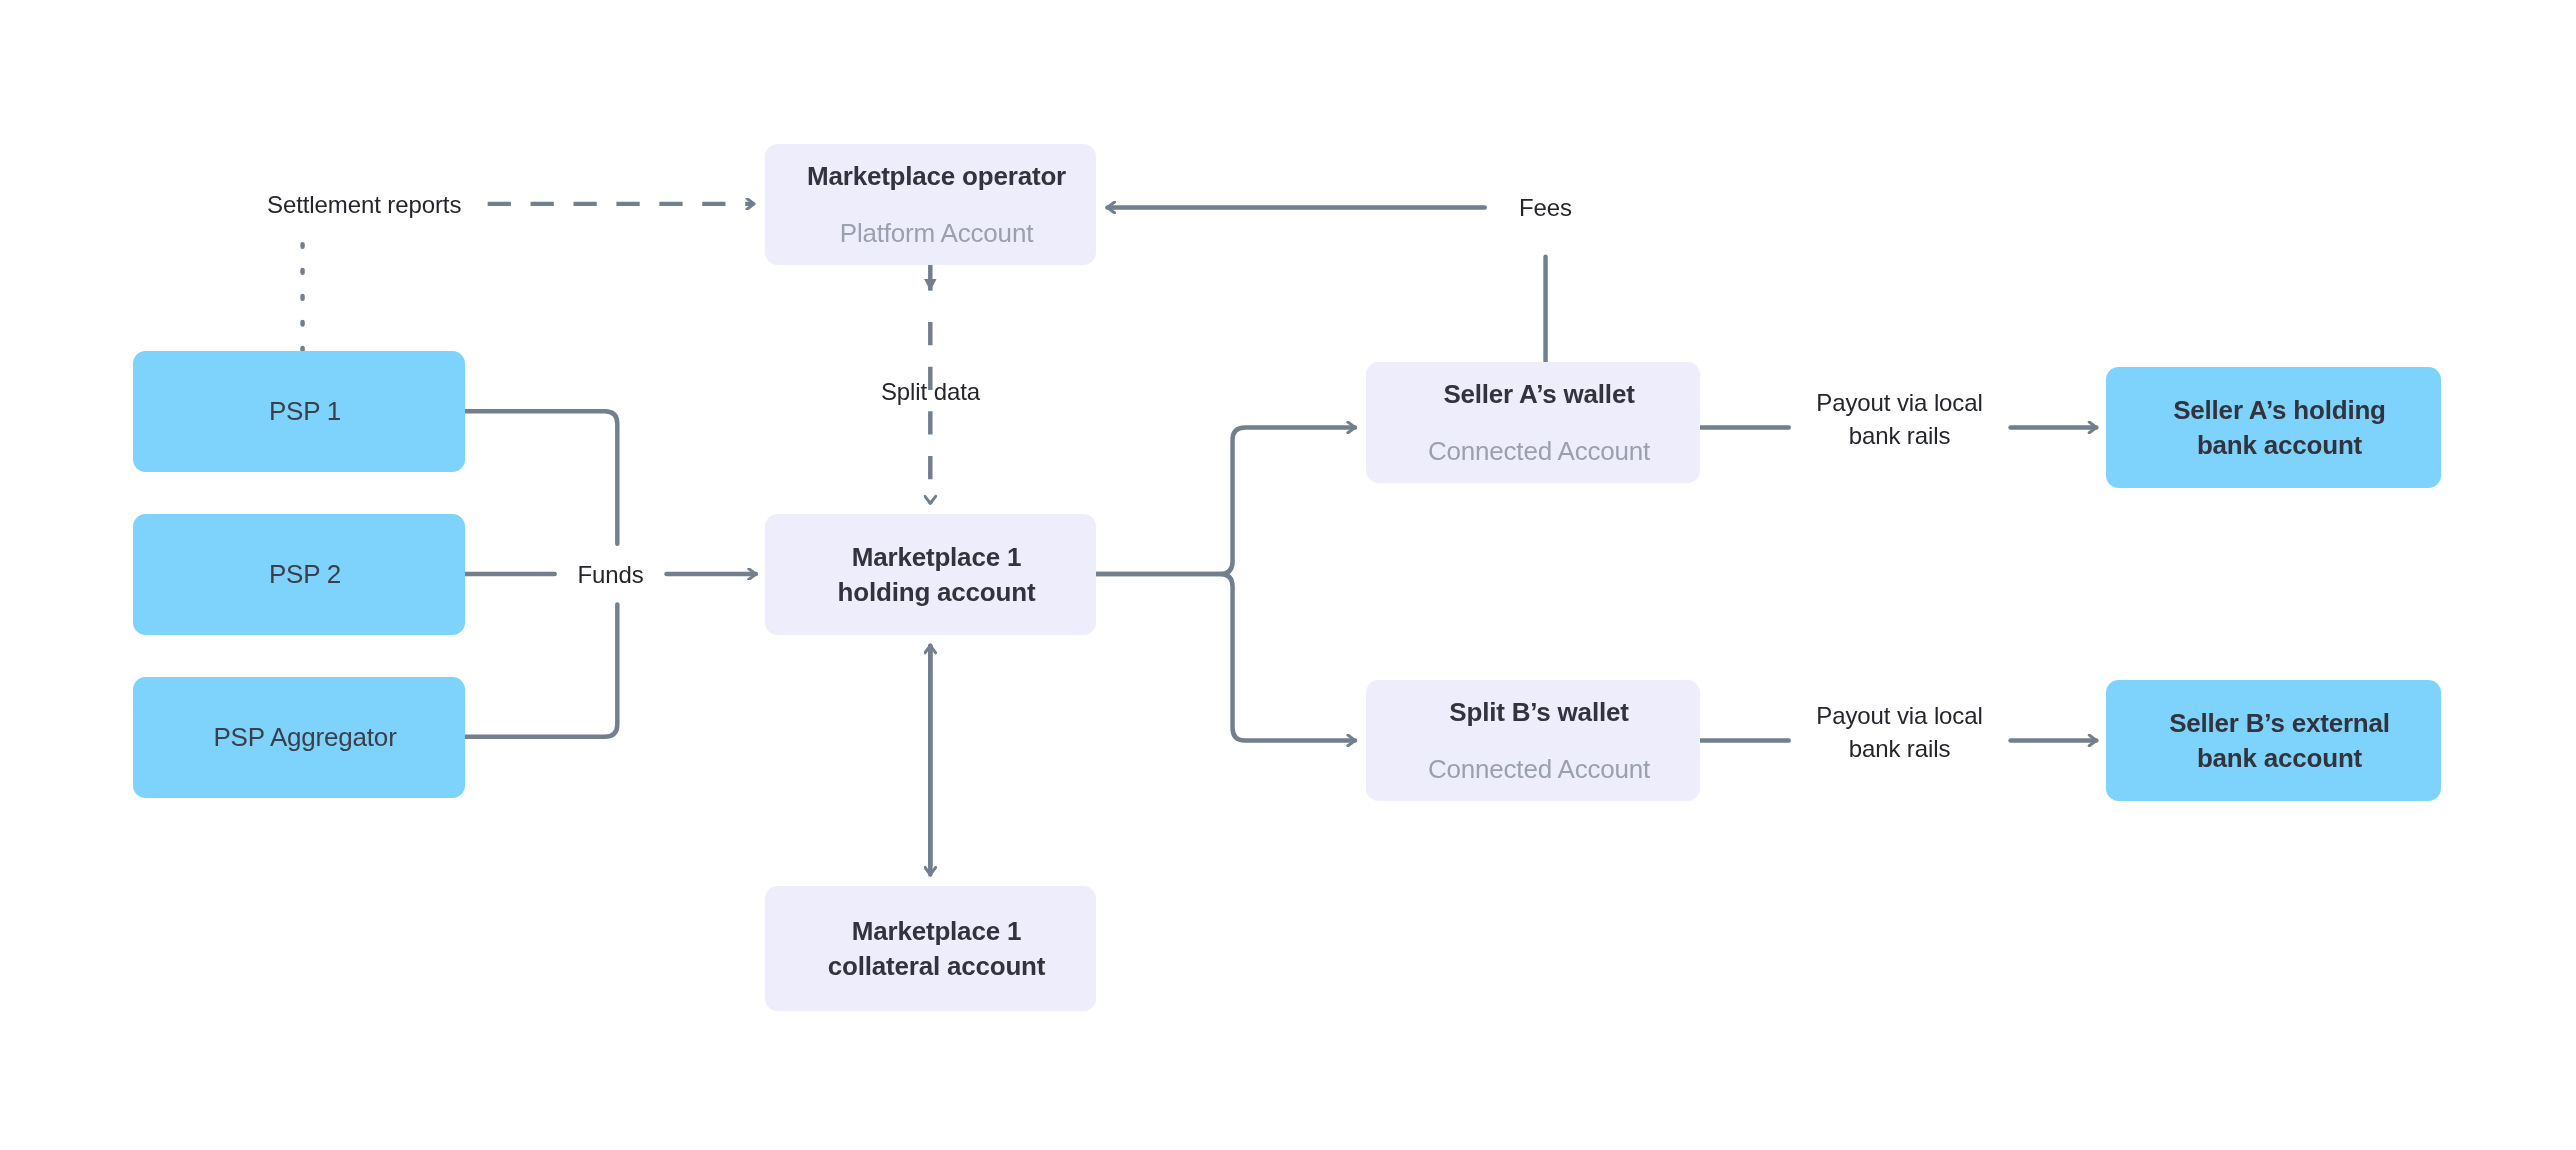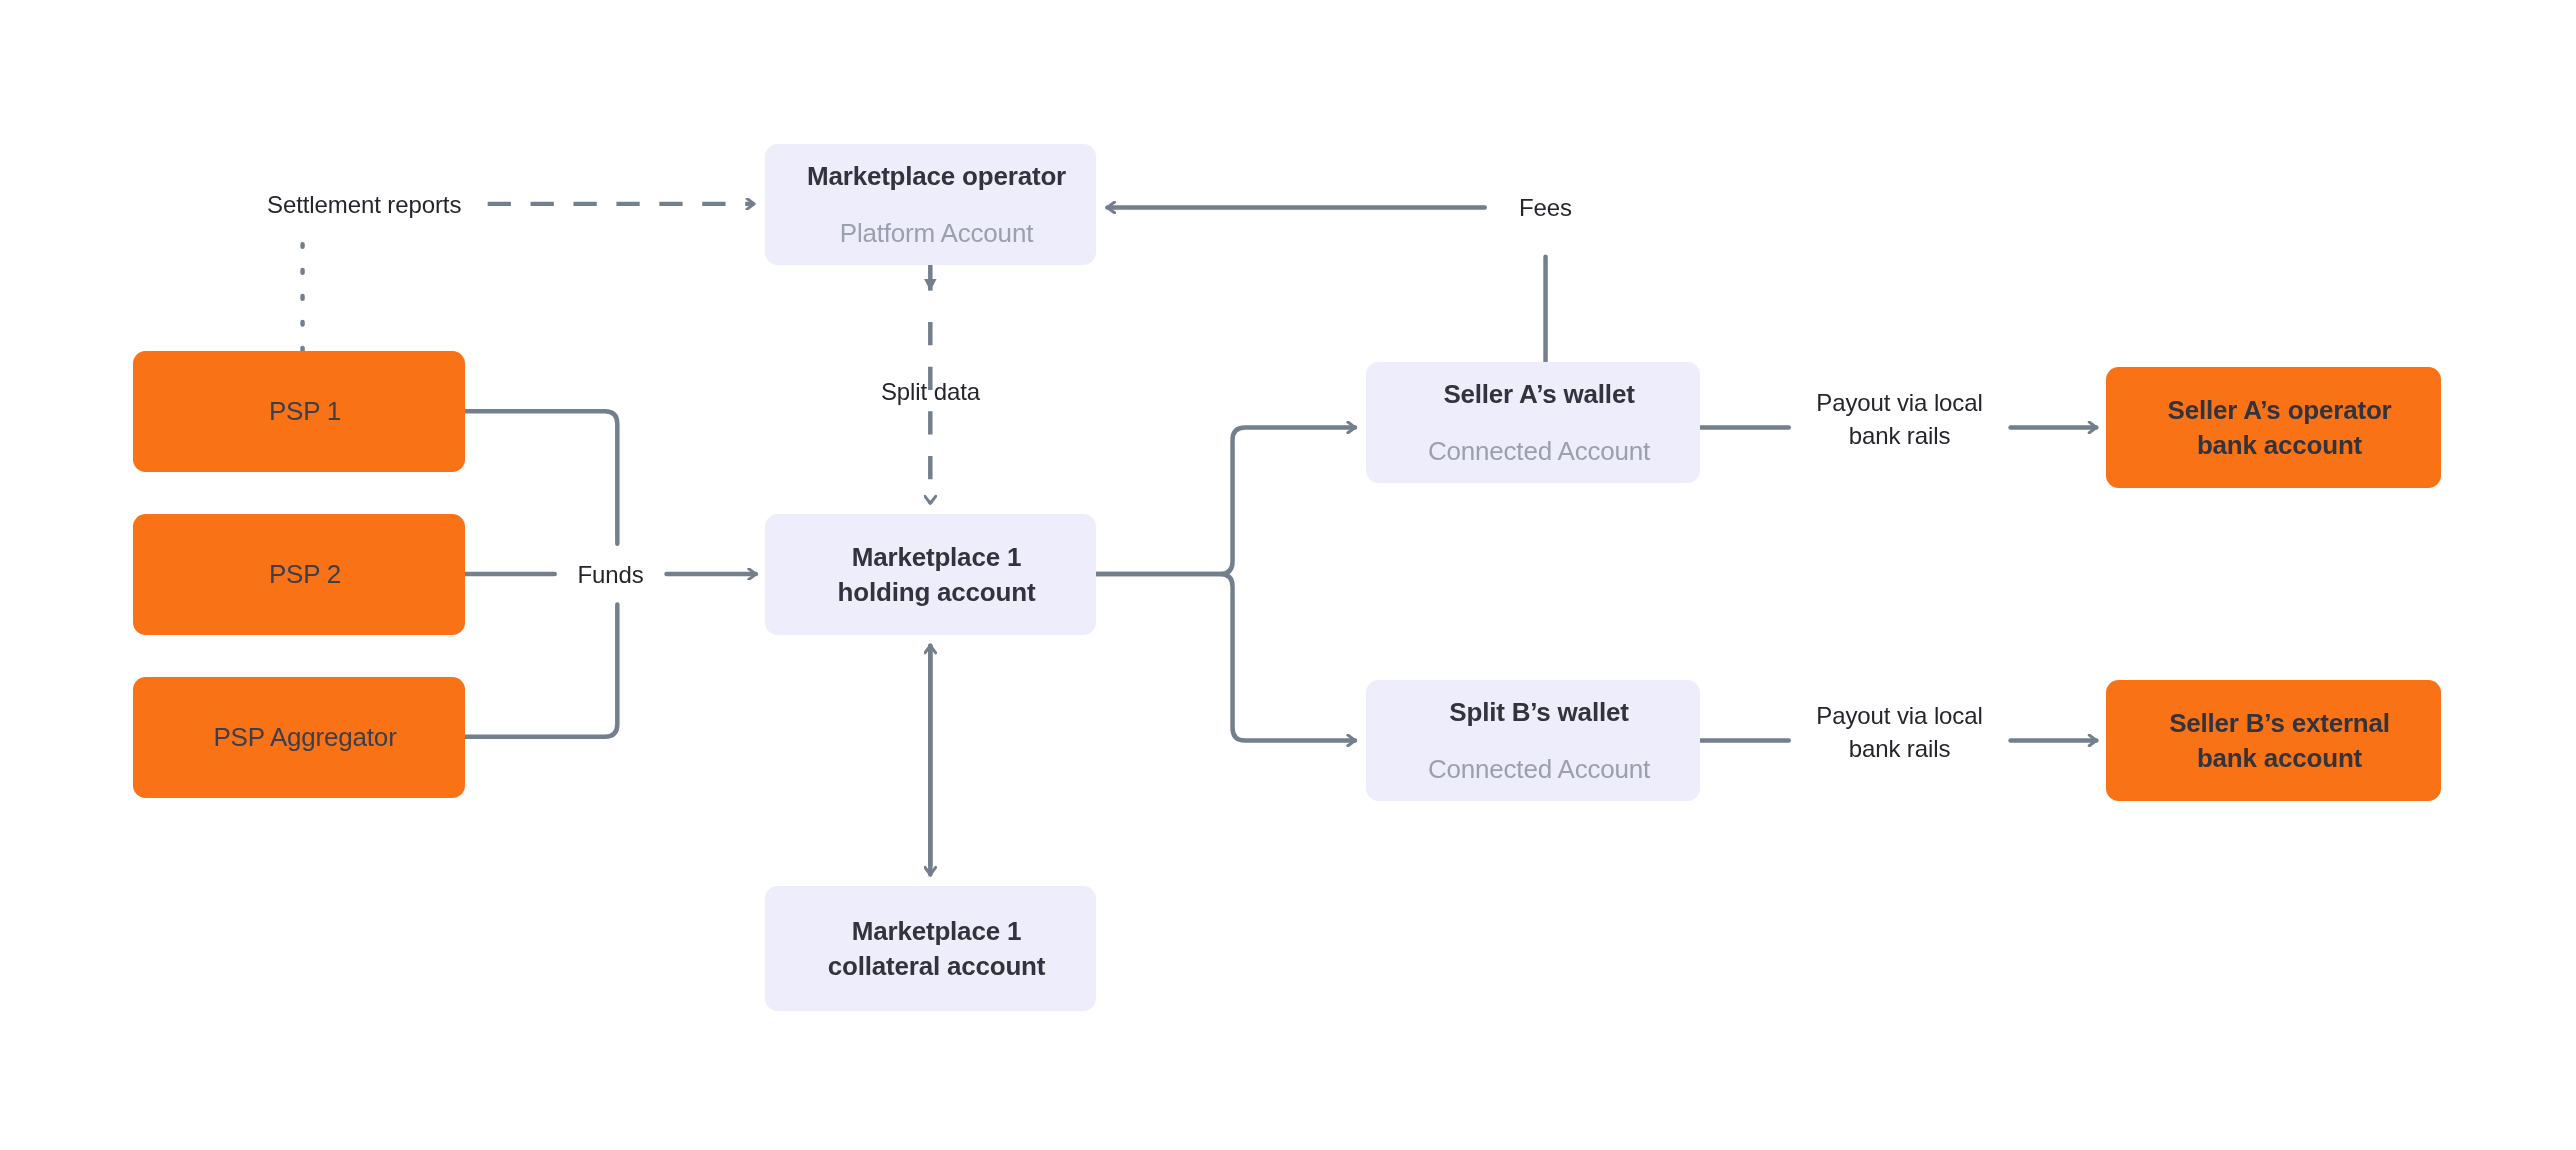--- a/index.html
+++ b/index.html
@@ -9,21 +9,21 @@
     overflow:hidden;
   }
   #canvas{position:relative;width:2576px;height:1150px;}
   svg#wires{position:absolute;left:0;top:0;width:2576px;height:1150px;}
 
   .node{
     position:absolute;border-radius:12.5px;
     display:flex;flex-direction:column;align-items:center;justify-content:center;
     box-sizing:border-box;text-align:center;line-height:1.33;padding-left:12px;
   }
-  .node.gray{background:#f97316;}
+  .node.gray{background:#7dd3fc;}
   .node.purple{background:#eeedfc;}
 
   .n-title{
     font-size:26px;font-weight:700;color:#32333c;letter-spacing:-0.2px;
     white-space:pre-line;
   }
   .n-title.reg{font-weight:400;color:#3c3f4a;}
   .n-sub{font-size:26px;font-weight:400;color:#9aa0ae;letter-spacing:-0.2px;margin-top:22px;}
 
   .edge-label{
@@ -120,21 +120,21 @@
     <div class="n-title">Seller A’s wallet</div>
     <div class="n-sub">Connected Account</div>
   </div>
 
   <div class="node purple" style="left:1366px;top:680px;width:334px;height:121px;">
     <div class="n-title">Split B’s wallet</div>
     <div class="n-sub">Connected Account</div>
   </div>
 
   <div class="node gray" style="left:2106px;top:367px;width:335px;height:121px;">
-    <div class="n-title">Seller A’s operator
+    <div class="n-title">Seller A’s holding
 bank account</div>
   </div>
 
   <div class="node gray" style="left:2106px;top:680px;width:335px;height:121px;">
     <div class="n-title">Seller B’s external
 bank account</div>
   </div>
 
   <div class="edge-label" style="left:267px;top:188px;width:215px;text-align:left;">Settlement reports</div>
 

